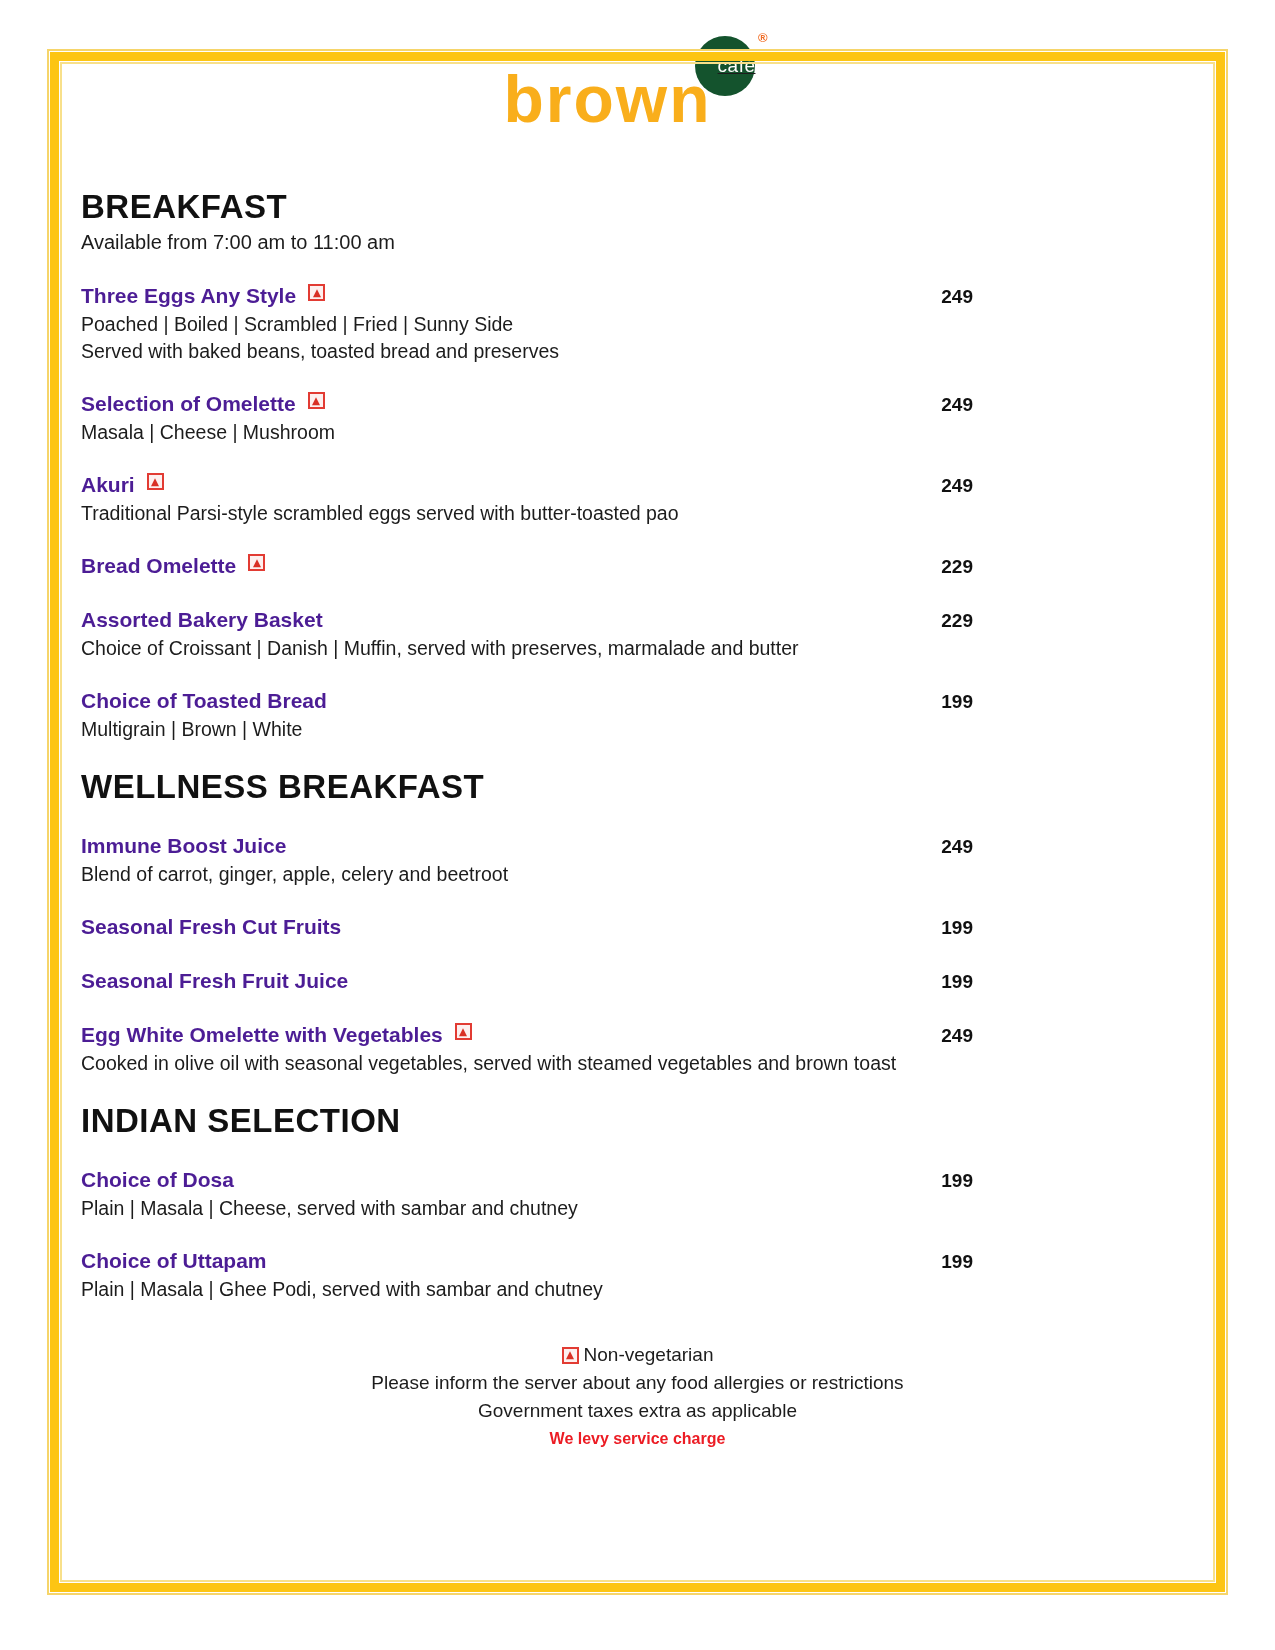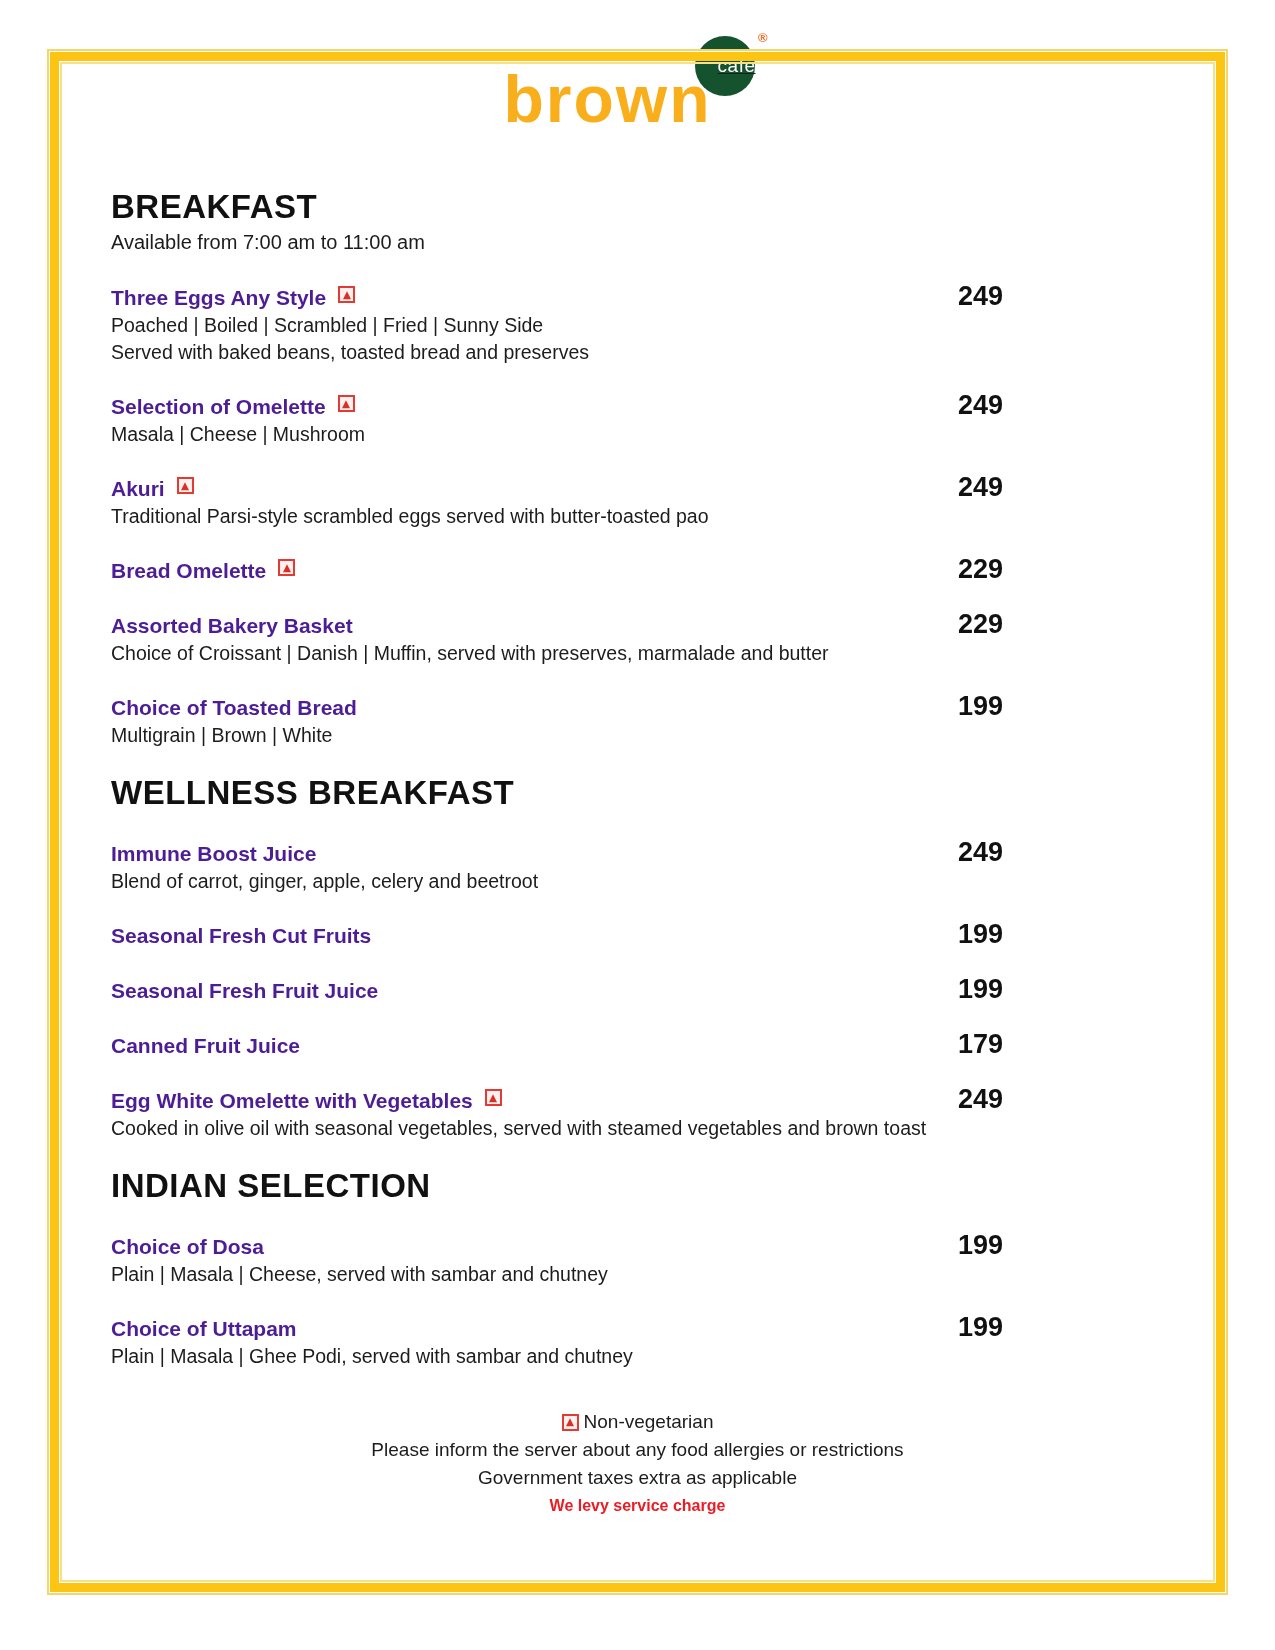--- a/index.html
+++ b/index.html
@@ -41,35 +41,35 @@
     z-index: 2;
     text-decoration: underline;
   }
   .badge-text { color: #ffffff; font-size: 19px; letter-spacing: 0.5px; }
   .reg {
     position: absolute; right: -56px; top: -36px;
     color: #F16B22; font-size: 13px; font-weight: 600; z-index: 3;
   }
 
   
-  .menu { margin: 38px 0 0 111px; width: 892px; position: relative; z-index: 1; }
+  .menu { margin: 38px 0 0 81px; width: 892px; position: relative; z-index: 1; }
   .menu-section { margin-bottom: 14px; }
   .section-title {
     font-size: 33px; font-weight: 700; letter-spacing: 0.5px;
     line-height: 38px; color: #111111;
   }
   .section-subtitle { font-size: 20px; line-height: 28px; margin-bottom: 4px; }
   .menu-section .section-title { margin-bottom: 2px; }
   .menu-section .menu-item:first-of-type { margin-top: 26px; }
 
   .menu-item { margin-bottom: 25px; }
   .item-head { display: flex; justify-content: space-between; align-items: baseline; line-height: 28px; }
   .item-name-wrap { display: inline-flex; align-items: center; }
   .item-name { font-size: 21px; font-weight: 700; color: #4c1d95; }
-  .item-price { font-size: 27px; font-weight: 700; color: #111111; }
+  .item-price { font-size: 19px; font-weight: 700; color: #111111; }
   .item-desc { font-size: 19.5px; line-height: 27px; color: #1c1c1c; }
 
   
   .nv-icon {
     display: inline-block; width: 17px; height: 17px;
     border: 2px solid #E23B33; background: #FDF0EF;
     position: relative; margin-left: 12px; flex: none;
     align-self: flex-start; margin-top: 2px;
   }
   .nv-tri {
@@ -194,28 +194,20 @@
           </span>
           <span class="item-price">199</span>
         </div>
       </div>
       <div class="menu-item">
         <div class="item-head">
           <span class="item-name-wrap">
             <span class="item-name">Seasonal Fresh Fruit Juice</span>
           </span>
           <span class="item-price">199</span>
-        </div>
-      </div>
-      <div class="menu-item">
-        <div class="item-head">
-          <span class="item-name-wrap">
-            <span class="item-name">Canned Fruit Juice</span>
-          </span>
-          <span class="item-price">179</span>
         </div>
       </div>
       <div class="menu-item">
         <div class="item-head">
           <span class="item-name-wrap">
             <span class="item-name">Egg White Omelette with Vegetables</span>
             <span class="nv-icon">
               <span class="nv-tri"></span>
             </span>
           </span>

